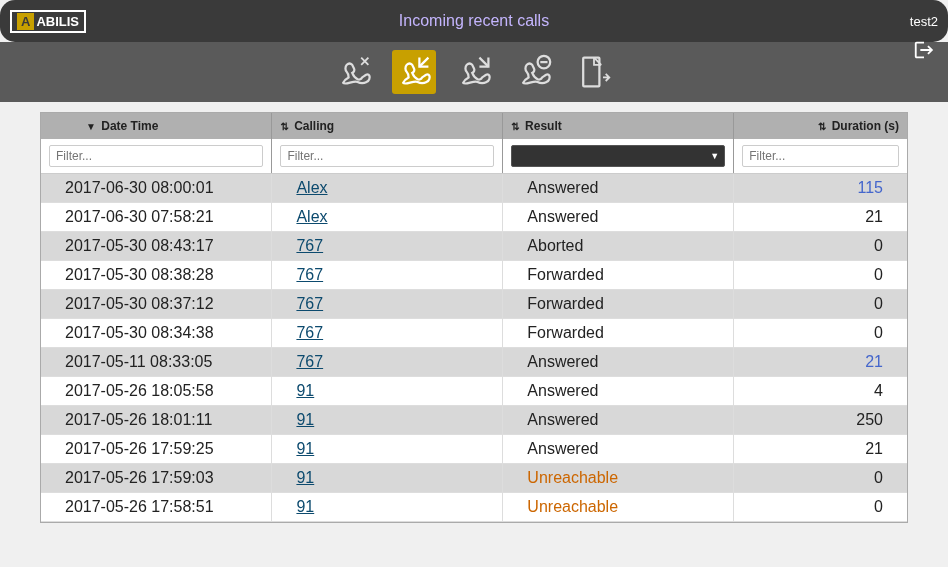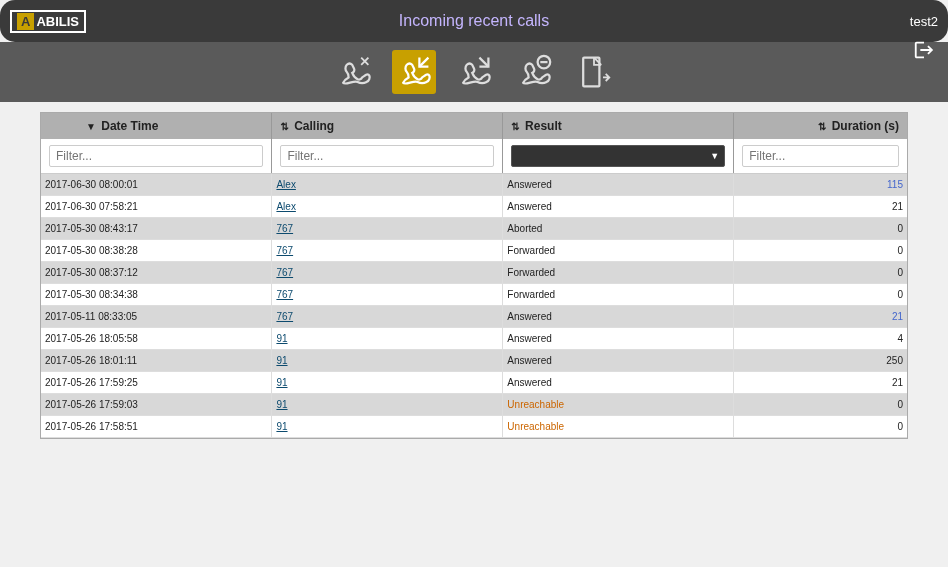--- a/index.html
+++ b/index.html
@@ -178,22 +178,22 @@
     .data-table tbody tr {
       border-bottom: 1px solid #ddd;
     }
     .data-table tbody tr:nth-child(odd) {
       background: #d8d8d8;
     }
     .data-table tbody tr:nth-child(even) {
       background: white;
     }
     .data-table tbody td {
-      padding: 5px 4px;
-      font-size: 10px;
+      padding: 5px 24px;
+      font-size: 16px;
       border-right: 1px solid #ddd;
       white-space: nowrap;
       color: #222;
     }
     .data-table tbody td:last-child {
       border-right: none;
       text-align: right;
     }
     .data-table tbody td a {
       color: #0c4a6e;

